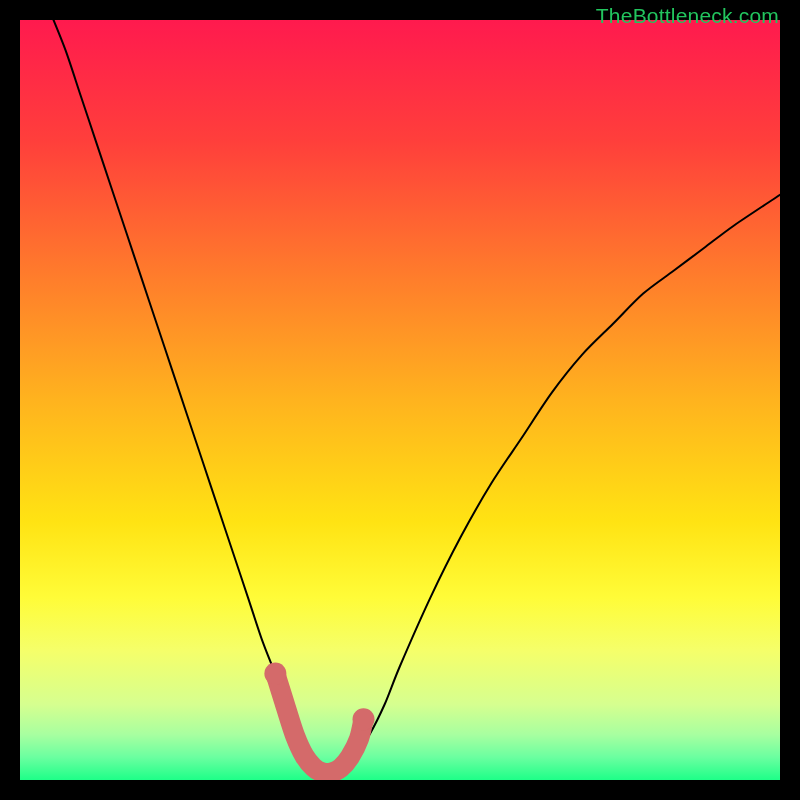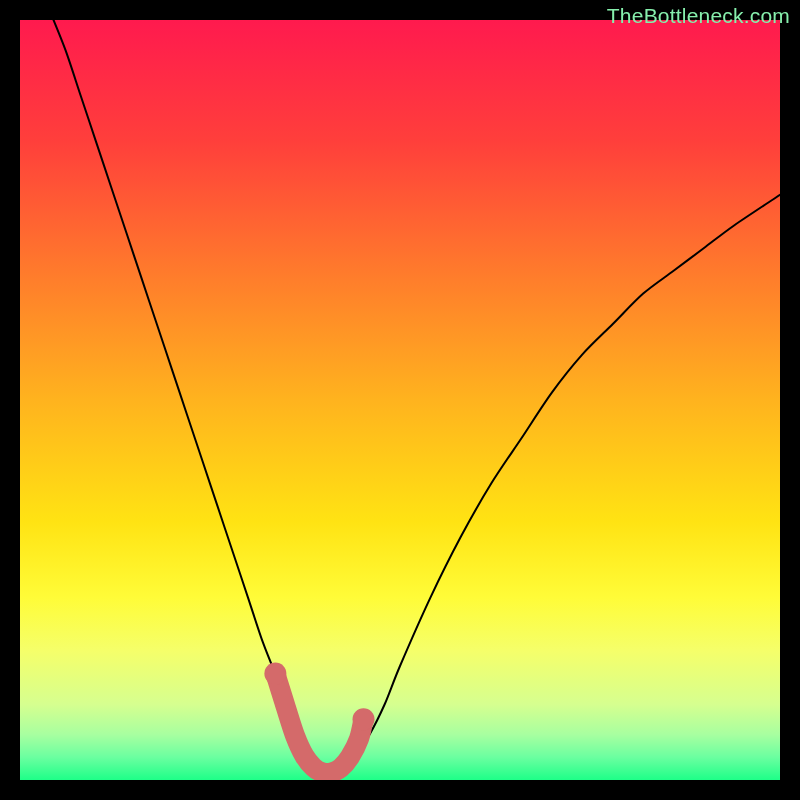--- a/index.html
+++ b/index.html
@@ -29,22 +29,22 @@
   .curve-layer {
     position: absolute;
     left: 0;
     top: 0;
     width: 760px;
     height: 760px;
   }
   .watermark {
     position: absolute;
     top: 4px;
-    right: 10px;
-    color: #86efac;
+    right: 21px;
+    color: #22c55e;
     font-size: 21px;
     letter-spacing: 0.2px;
   }
 </style>
 </head>
 <body>
 
 <div class="frame">
   <svg class="gradient" viewBox="0 0 760 760" preserveAspectRatio="none">
     <defs>

